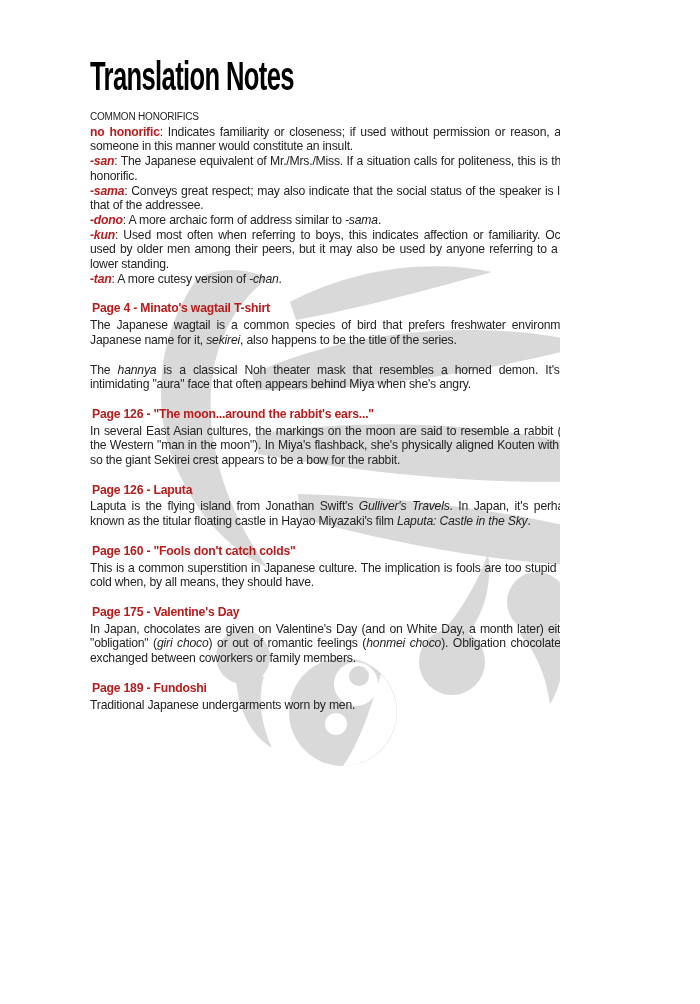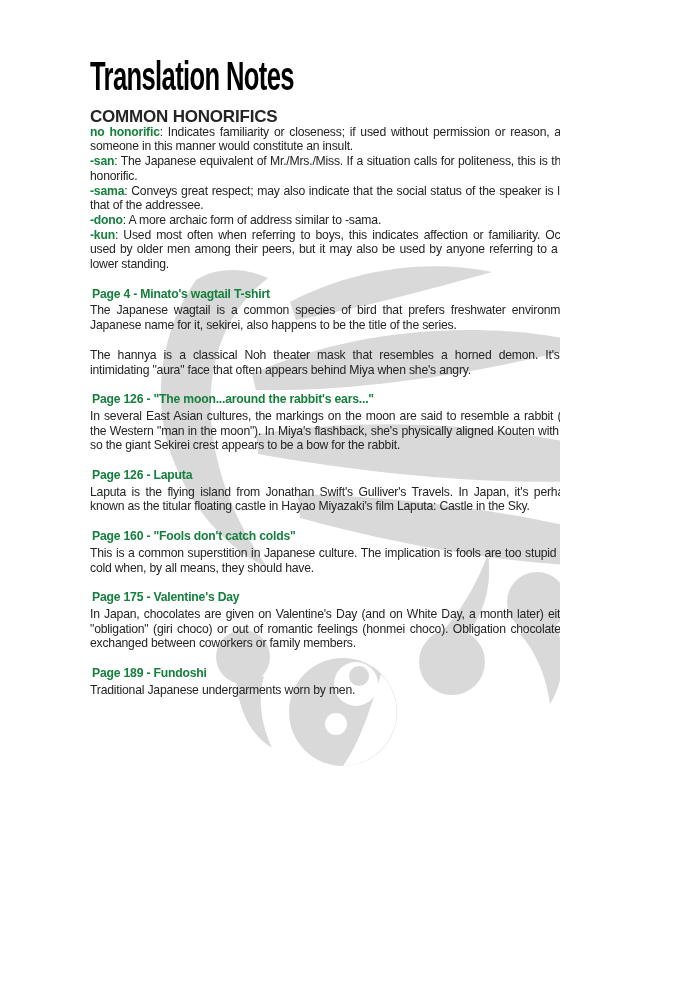--- a/index.html
+++ b/index.html
@@ -16,33 +16,33 @@
     color:#242424;
   }
   .doc-title{
     margin:0 0 14px 0;
     font-size:40px;line-height:40px;font-weight:bold;color:#000;
     letter-spacing:-1px;white-space:nowrap;
     transform:scaleX(0.64);transform-origin:left center;
     font-family:"Liberation Sans",sans-serif;
   }
   .sec-heading{
-    margin:0;font-size:17px;line-height:14.7px;letter-spacing:-0.2px;font-weight:bold;
+    margin:0;font-size:10px;line-height:14.7px;letter-spacing:-0.2px;
   }
   .body-para{
     margin:0;font-size:12.2px;line-height:14.7px;letter-spacing:-0.2px;
     text-align:justify;
   }
   .note{margin-top:15px;}
   .note-heading{
     margin:2px;font-size:12.2px;line-height:14.7px;letter-spacing:-0.2px;
     font-weight:bold;color:#000;
   }
-  .b{font-weight:bold;color:#15803d;}
-  .i{}
+  .b{font-weight:bold;color:#b91c1c;}
+  .i{font-style:italic;}
 </style>
 </head>
 <body>
 
 <div class="page">
 
   <svg class="watermark" width="700" height="1004" viewBox="0 0 700 1004" aria-hidden="true">
     <g fill="#d9d9d9">
 
       <path d="M196,280 C160,332 150,402 174,462 C193,510 226,548 268,568 C236,524 218,478 212,430 C205,366 224,312 268,278 C242,266 214,268 196,280 Z"></path>
@@ -77,20 +77,21 @@
   <div class="content">
     <h1 class="doc-title">Translation Notes</h1>
 
     <p class="sec-heading">COMMON HONORIFICS</p>
     <div id="honorifics">
         <p class="body-para"><span class="b">no honorific</span><span>: Indicates familiarity or closeness; if used without permission or reason, addressing someone in this manner would constitute an insult.</span></p>
         <p class="body-para"><span class="b i">-san</span><span>: The Japanese equivalent of Mr./Mrs./Miss. If a situation calls for politeness, this is the fail-safe honorific.</span></p>
         <p class="body-para"><span class="b i">-sama</span><span>: Conveys great respect; may also indicate that the social status of the speaker is lower than that of the addressee.</span></p>
         <p class="body-para"><span class="b i">-dono</span><span>: A more archaic form of address similar to </span><span class="i">-sama</span><span>.</span></p>
         <p class="body-para"><span class="b i">-kun</span><span>: Used most often when referring to boys, this indicates affection or familiarity. Occasionally used by older men among their peers, but it may also be used by anyone referring to a person of lower standing.</span></p>
+        <p class="body-para"><span class="b i">-tan</span><span>: A more cutesy version of </span><span class="i">-chan</span><span>.</span></p>
       </div>
 
     <div id="notes">
         <section class="note">
     <p class="note-heading"><span class="b">Page 4 - Minato's wagtail T-shirt</span></p>
     <p class="body-para"><span>The Japanese wagtail is a common species of bird that prefers freshwater environments. The Japanese name for it, </span><span class="i">sekirei</span><span>, also happens to be the title of the series.</span></p>
   </section>
         <section class="note">
     <p class="body-para"><span>The </span><span class="i">hannya</span><span> is a classical Noh theater mask that resembles a horned demon. It's also the intimidating "aura" face that often appears behind Miya when she's angry.</span></p>
   </section>

